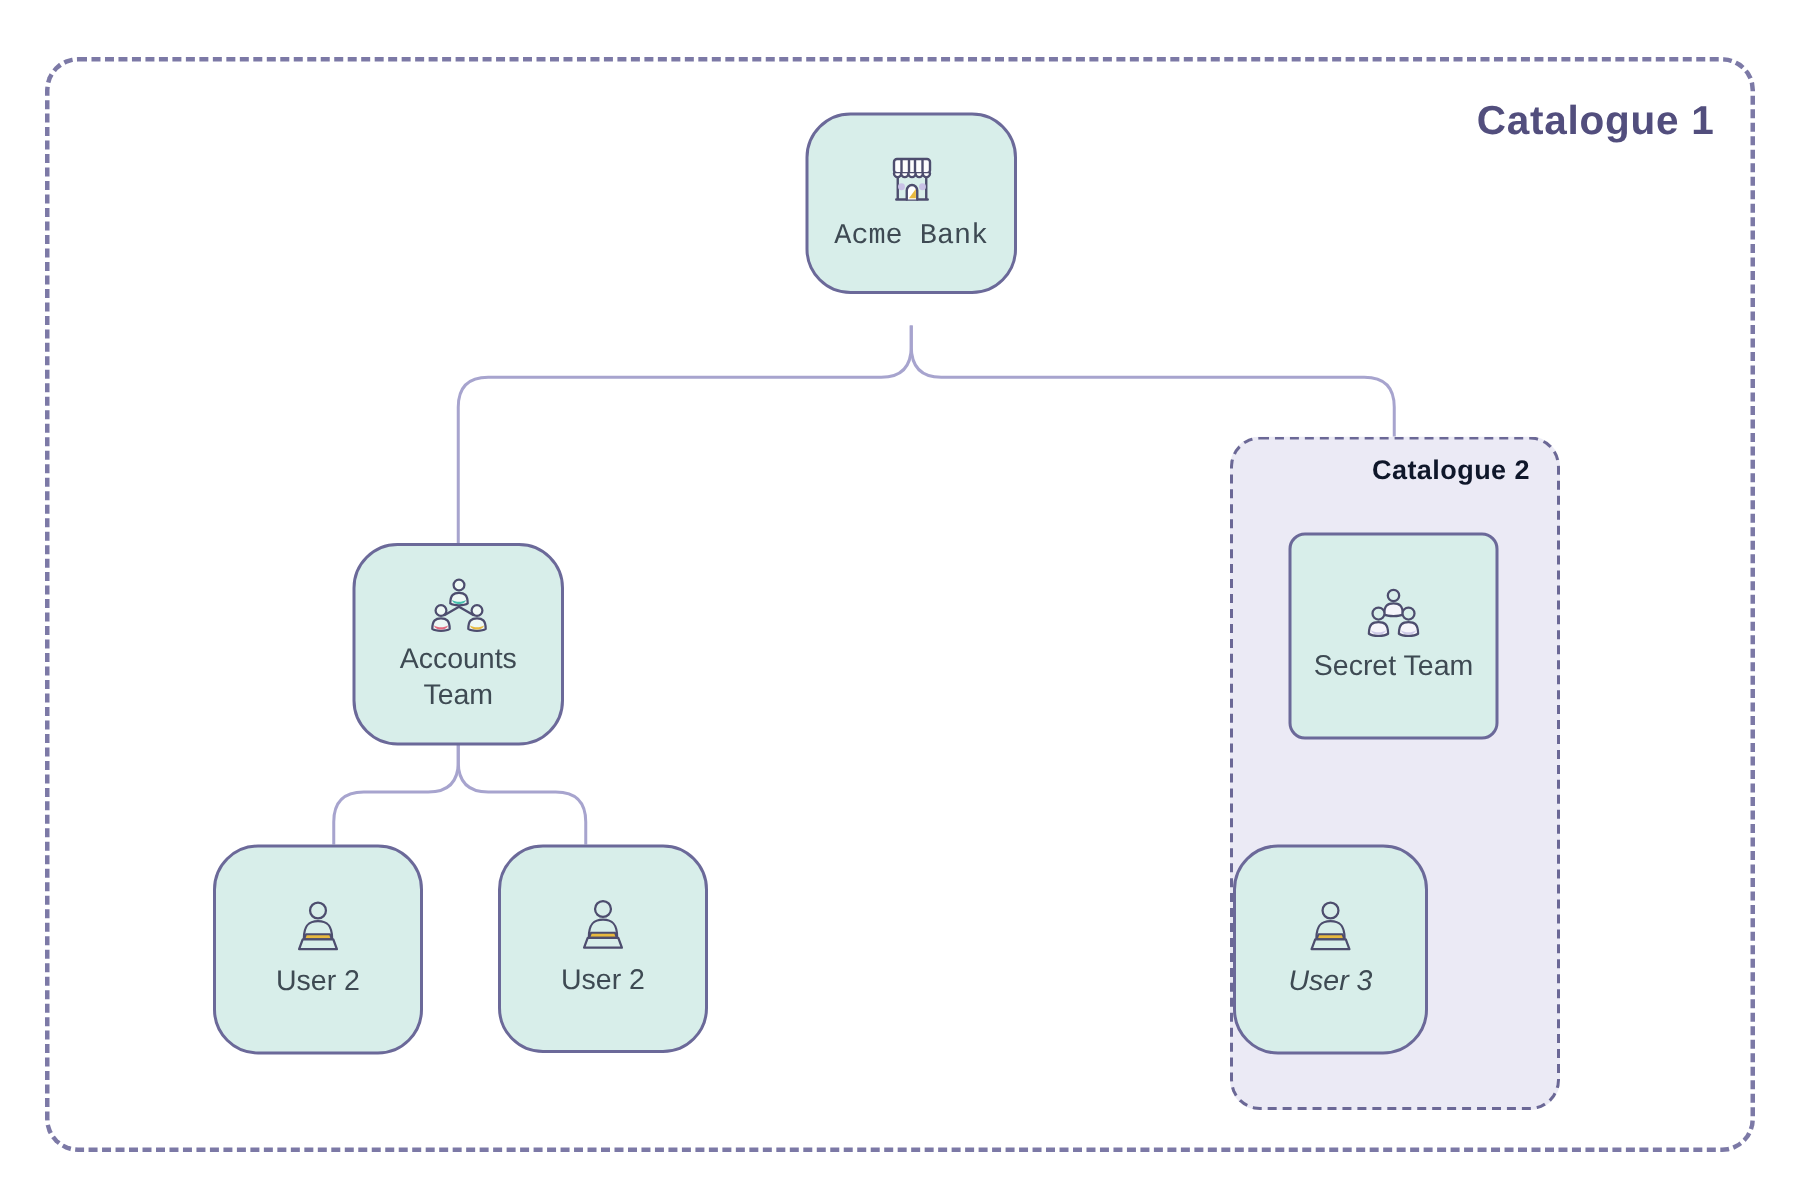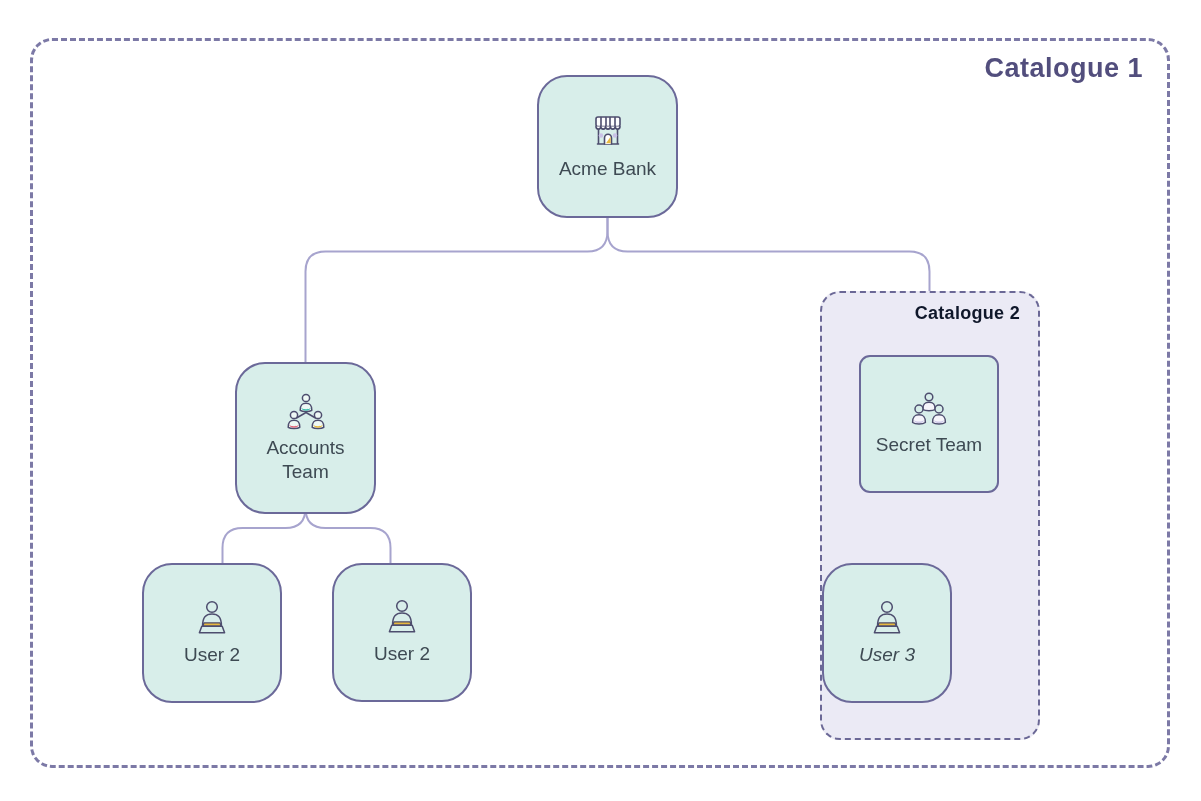--- a/index.html
+++ b/index.html
@@ -6,21 +6,21 @@
   .canvas{
     position:relative;width:1201px;height:801px;background:#ffffff;overflow:hidden;
     font-family:"Liberation Sans", sans-serif;
   }
   
   .catalogue1{
     position:absolute;left:30px;top:38px;width:1134px;height:724px;
     border:3px dashed #7c79a6;border-radius:22px;background:transparent;z-index:0;
   }
   .catalogue1-label{
-    position:absolute;top:12px;right:24px;
+    position:absolute;top:24px;right:24px;
     font-size:27px;font-weight:bold;color:#524e7d;letter-spacing:0.5px;
   }
   .catalogue2{
     position:absolute;left:820px;top:291px;width:216px;height:445px;
     border:2.5px dashed #6b6896;border-radius:20px;background:#ebeaf5;z-index:1;
   }
   .catalogue2-label{
     position:absolute;top:10px;right:18px;
     font-size:18px;font-weight:bold;color:#0f172a;letter-spacing:0.3px;
   }
@@ -29,22 +29,22 @@
   .edges path{stroke:#a7a4ce;stroke-width:2;fill:none;}
   
   .node{
     position:absolute;background:#d8eeea;border:2px solid #6b6999;border-radius:30px;
     display:flex;flex-direction:column;align-items:center;justify-content:center;
     gap:5px;z-index:3;box-sizing:border-box;
   }
   .node-label{
     text-align:center;font-size:19px;line-height:1.25;color:#3e4a53;width:112px;
   }
-  .n-acme    {left:537px;top:75px; width:141px;height:143px;}
-  .n-accounts{left:235px;top:362px;width:141px;height:152px;}
+  .n-acme    {left:537px;top:75px; width:141px;height:121px;font-family:Liberation Mono, monospace;}
+  .n-accounts{left:235px;top:362px;width:141px;height:135px;}
   .n-user1   {left:142px;top:563px;width:140px;height:140px;}
   .n-user2   {left:332px;top:563px;width:140px;height:139px;}
   .n-secret  {left:859px;top:355px;width:140px;height:138px;z-index:4;border-radius:11px;}
   .n-user3   {left:822px;top:563px;width:130px;height:140px;z-index:4;font-style:italic;}
   .icon{display:block;}
 </style>
 </head>
 <body>
 
 <div class="canvas">

